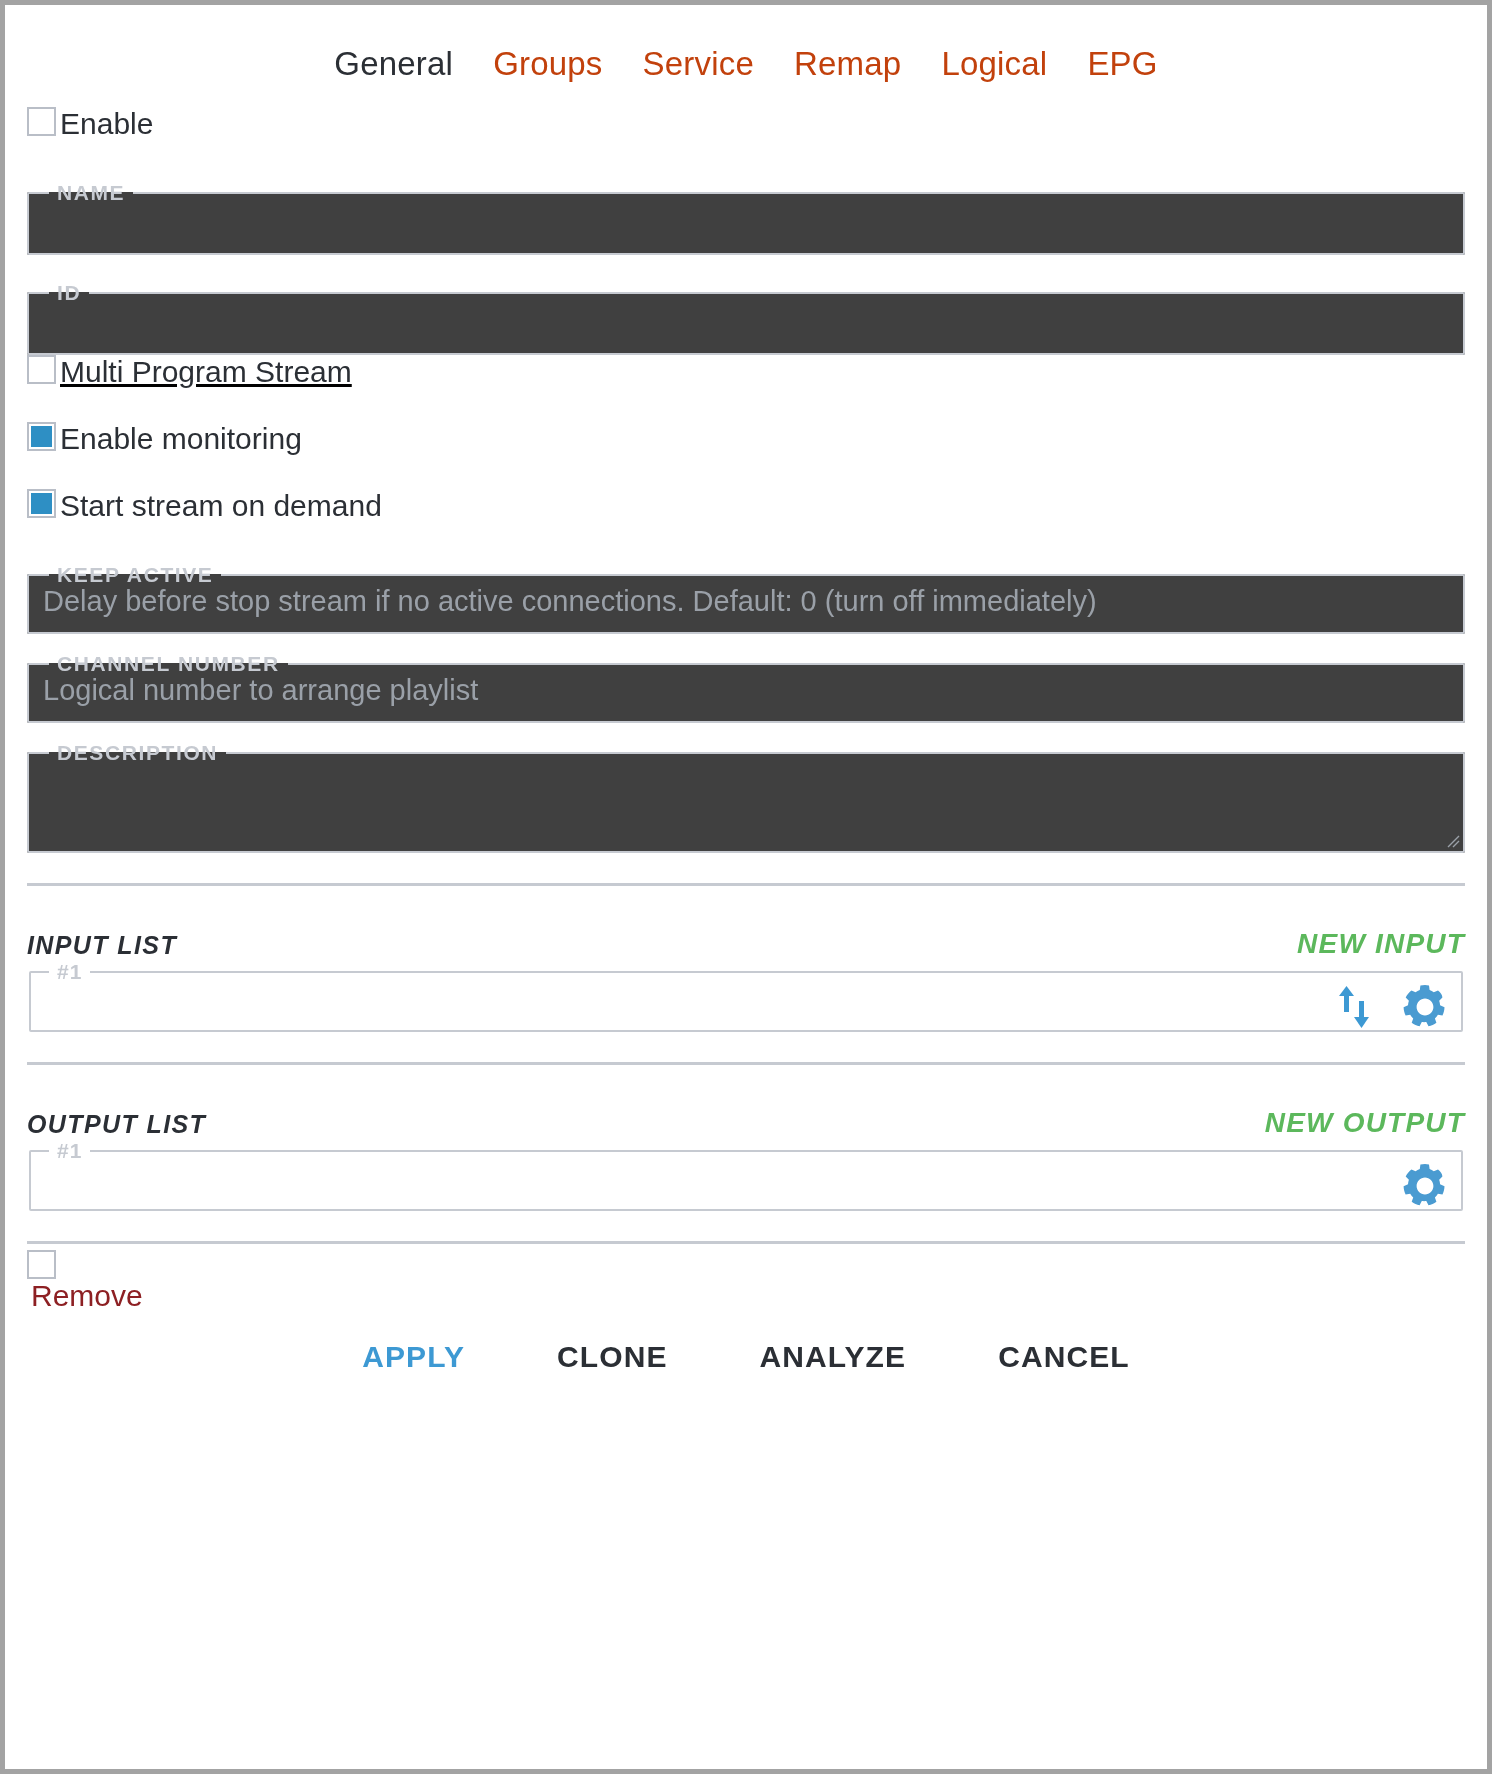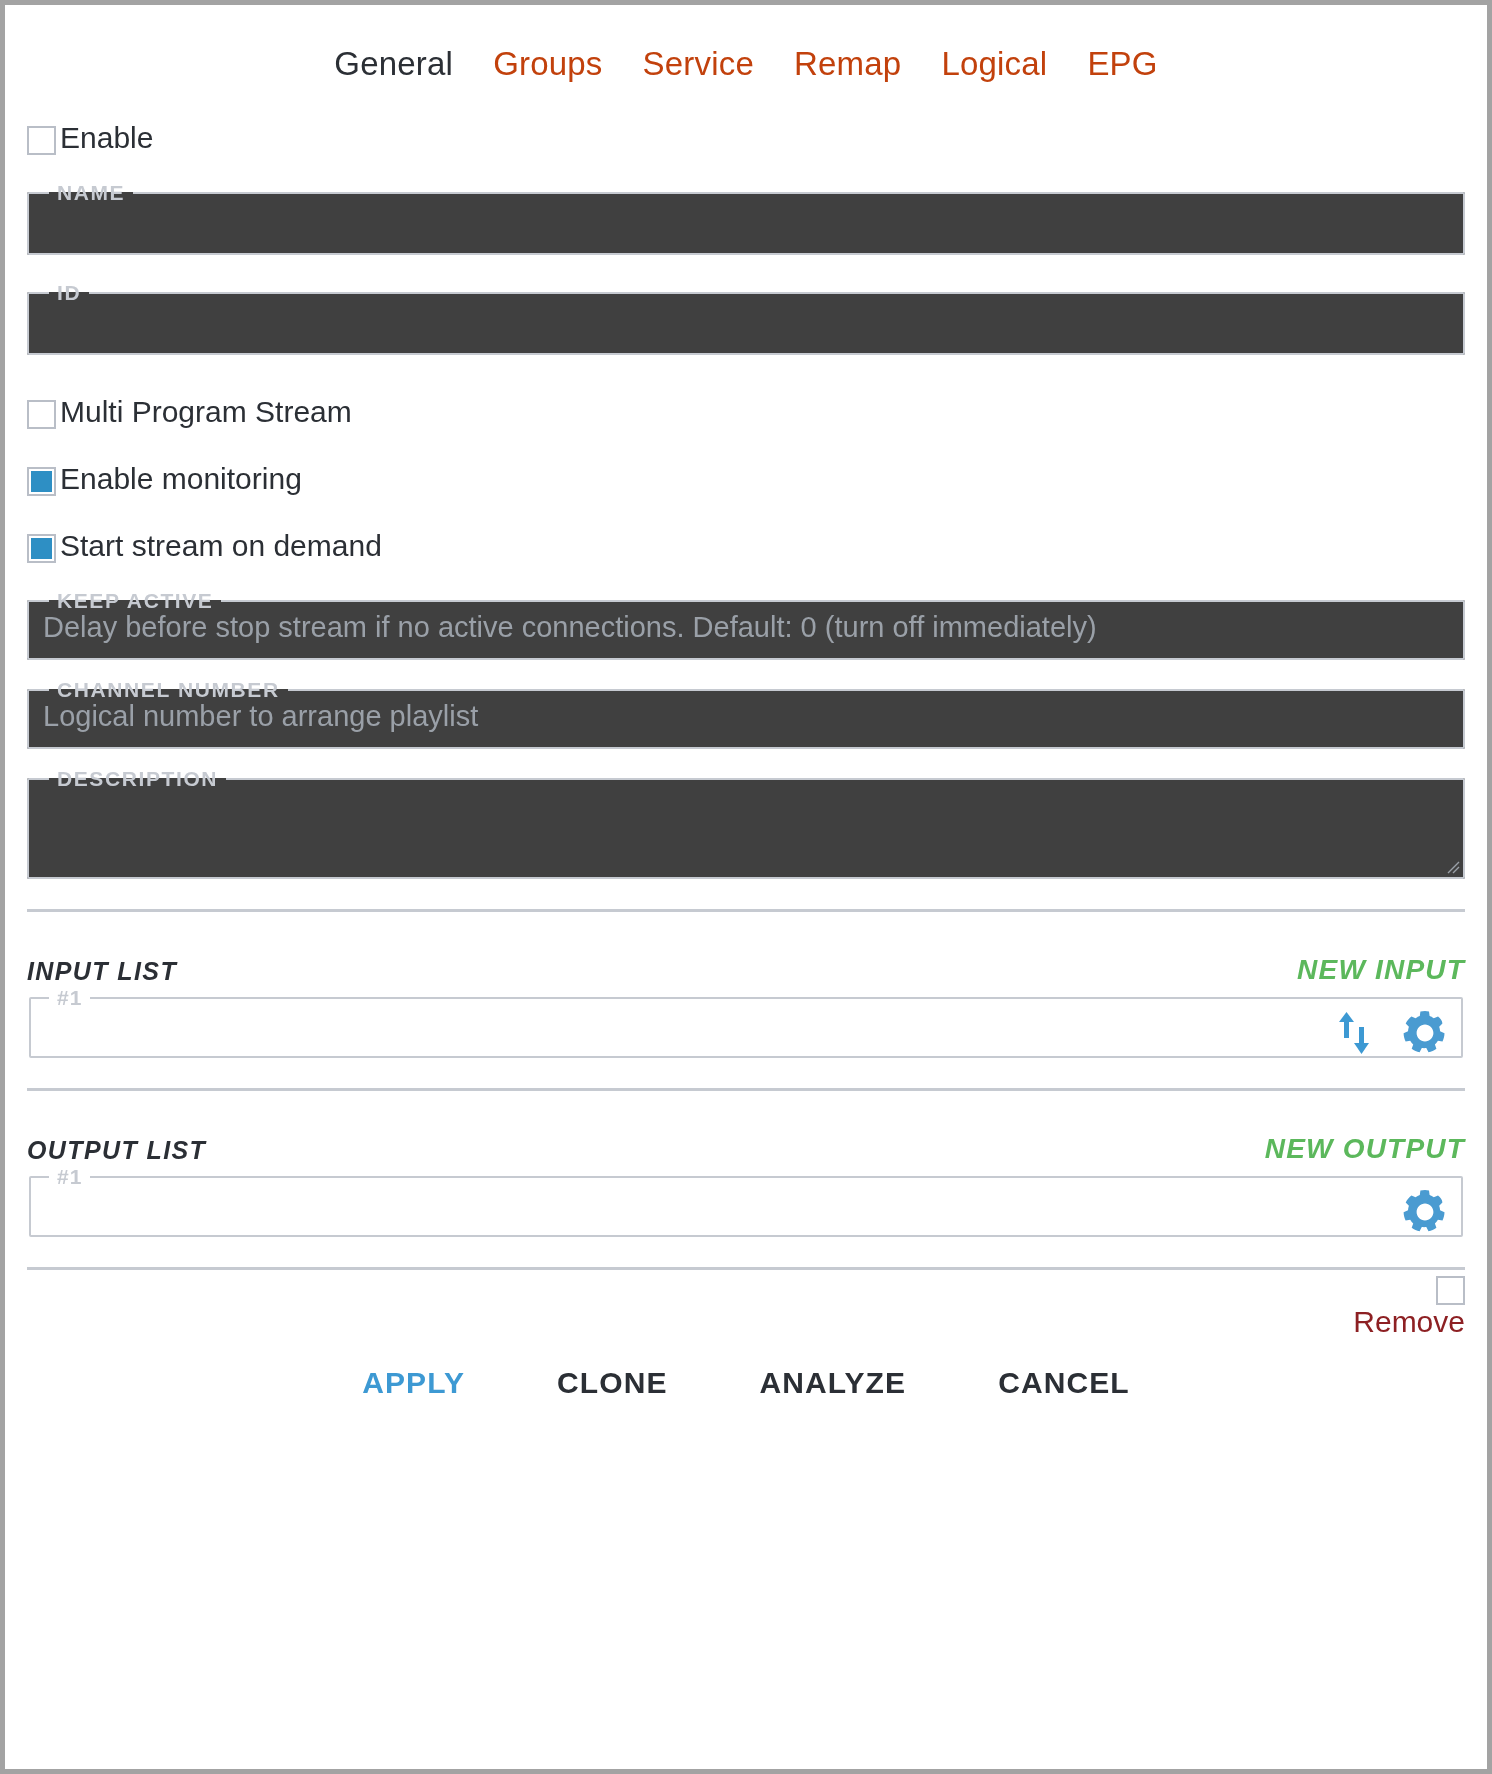--- a/index.html
+++ b/index.html
@@ -40,21 +40,21 @@
     cursor: pointer;
     white-space: nowrap;
   }
   .tab.active {
     color: #2b2f35;
   }
 
   
   .checkrow {
     display: flex;
-    align-items: flex-end;
+    align-items: flex-start;
     margin: 0;
     padding: 0;
     height: 48px;
   }
   .cbox {
     box-sizing: border-box;
     width: 29px;
     height: 29px;
     border: 2px solid #b9bec7;
     background: #fff;
@@ -220,21 +220,21 @@
   <div class="field-gap"></div>
   <fieldset class="fset empty-tall">
     <legend>NAME</legend>
   </fieldset>
 
   <div class="field-gap"></div>
   <fieldset class="fset empty-tall">
     <legend>ID</legend>
   </fieldset>
 
-  <div class="checkrow" style="margin-top:26px;">
+  <div class="checkrow" style="text-decoration:underline;">
     <span class="cbox"></span>
     <span class="cbox-label">Multi Program Stream</span>
   </div>
 
   <div class="checkrow" style="margin-top:19px;">
     <span class="cbox checked"></span>
     <span class="cbox-label">Enable monitoring</span>
   </div>
 
   <div class="checkrow" style="margin-top:19px;">

